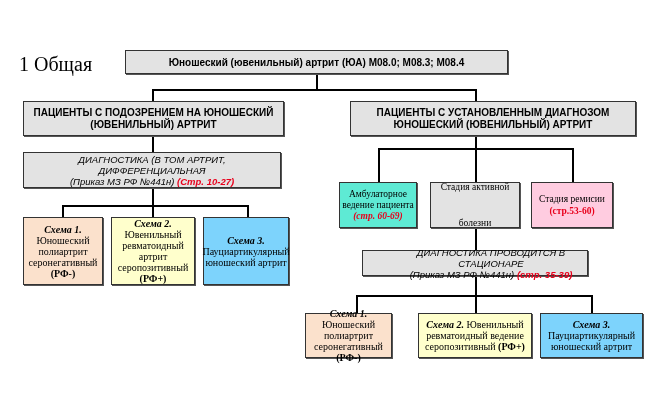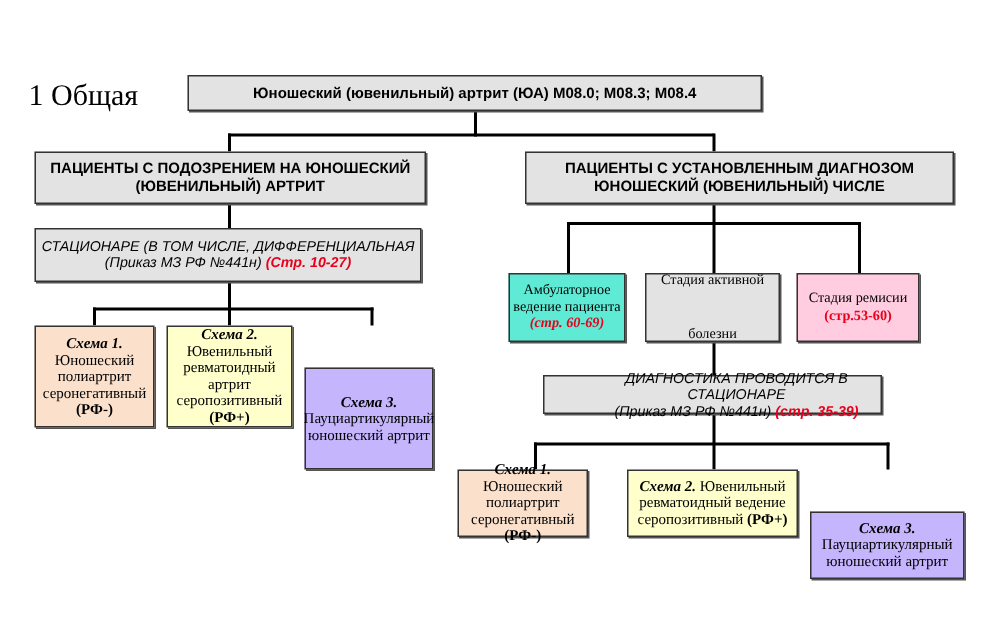--- a/index.html
+++ b/index.html
@@ -4,21 +4,21 @@
 <style>
   html, body { margin:0; padding:0; background:#fff; }
   body { width:659px; height:419px; position:relative; overflow:hidden; font-family:"Liberation Sans", sans-serif; color:#000; }
   .heading { position:absolute; left:19px; top:10px; font-family:"Liberation Serif", serif; font-size:20px;margin-top:43px; }
   .box { position:absolute; box-sizing:border-box; border:1px solid #333; box-shadow:1px 1px 0 #555; display:flex; flex-direction:column; align-items:center; justify-content:center; text-align:center; }
   .sans { font-family:"Liberation Sans", sans-serif; }
   .serif { font-family:"Liberation Serif", serif; }
   .gray { background:#e3e3e3; }
   .peach { background:#fbe1cc; }
   .yellow { background:#ffffcc; }
-  .cyan { background:#c4b5fd;margin-top:28px; }
+  .cyan { background:#7dd3fc; }
   .green { background:#5eead4; }
   .pink { background:#ffcce0; }
   .bold { font-weight:bold; }
   .ital { font-style:italic; }
   .red { color:#e8001c; font-weight:bold; font-style:italic; }
   .redb { color:#e8001c; font-weight:bold; }
   .line { position:absolute; background:#000; }
   .h { height:2px; }
   .v { width:2px; }
   .t { display:block; }
@@ -55,25 +55,25 @@
   <span>Юношеский (ювенильный) артрит (ЮА) М08.0; М08.3; М08.4</span>
 </div>
 
 <div class="box gray sans bold" style="left:23px;top:101px;width:261px;height:35px;font-size:10px;line-height:12px;">
   <span class="t">ПАЦИЕНТЫ С ПОДОЗРЕНИЕМ НА ЮНОШЕСКИЙ</span>
   <span class="t">(ЮВЕНИЛЬНЫЙ) АРТРИТ</span>
 </div>
 
 <div class="box gray sans bold" style="left:350px;top:101px;width:286px;height:35px;font-size:10px;line-height:12px;">
   <span class="t">ПАЦИЕНТЫ С УСТАНОВЛЕННЫМ ДИАГНОЗОМ</span>
-  <span class="t">ЮНОШЕСКИЙ (ЮВЕНИЛЬНЫЙ) ЧИСЛЕ</span>
+  <span class="t">ЮНОШЕСКИЙ (ЮВЕНИЛЬНЫЙ) АРТРИТ</span>
 </div>
 
 <div class="box gray sans ital" style="left:23px;top:152px;width:258px;height:36px;font-size:9.5px;line-height:11px;">
-  <span class="t">СТАЦИОНАРЕ (В ТОМ ЧИСЛЕ, ДИФФЕРЕНЦИАЛЬНАЯ</span>
+  <span class="t">ДИАГНОСТИКА (В ТОМ АРТРИТ, ДИФФЕРЕНЦИАЛЬНАЯ</span>
   <span class="t"><span>(Приказ МЗ РФ №441н)</span> <span class="redb">(Стр. 10-27)</span></span>
 </div>
 
 <div class="box peach serif" style="left:23px;top:217px;width:80px;height:68px;font-size:10px;line-height:11px;">
   <span class="t bold ital">Схема 1.</span>
   <span class="t">Юношеский</span>
   <span class="t">полиартрит</span>
   <span class="t">серонегативный</span>
   <span class="t bold">(РФ-)</span>
 </div>

